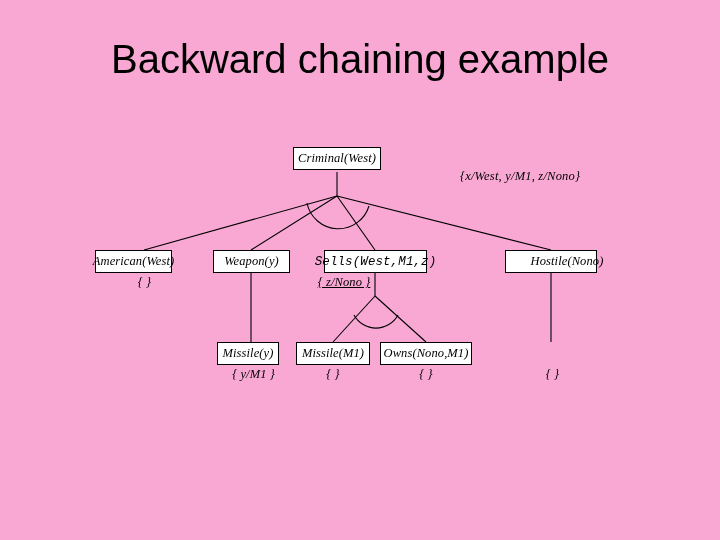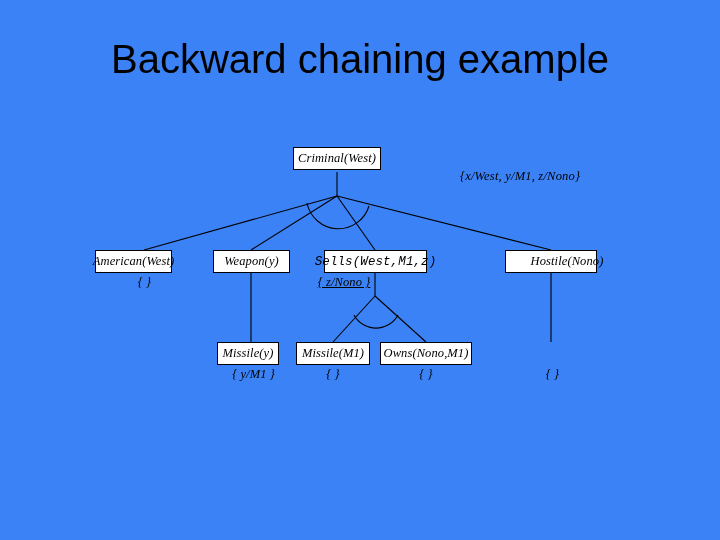--- a/index.html
+++ b/index.html
@@ -14,21 +14,21 @@
     position: relative;
     overflow: hidden;
     font-family: "Liberation Sans", sans-serif;
   }
   #slide {
     position: absolute;
     left: 0;
     top: 0;
     width: 720px;
     height: 540px;
-    background: #3b82f6;
+    background: #f9a8d4;
   }
   #slide-title {
     position: absolute;
     left: 0;
     top: 38px;
     width: 720px;
     text-align: center;
     font-family: "Liberation Sans", sans-serif;
     font-size: 40px;
     font-weight: normal;

